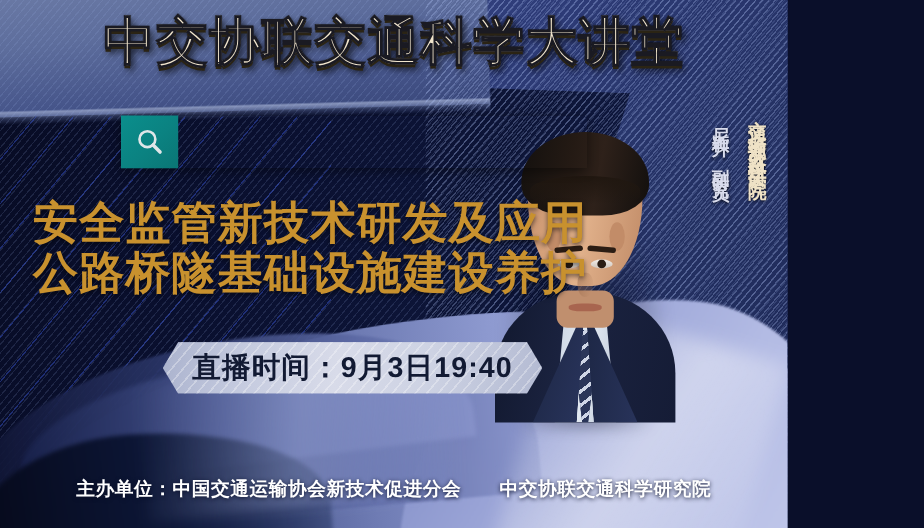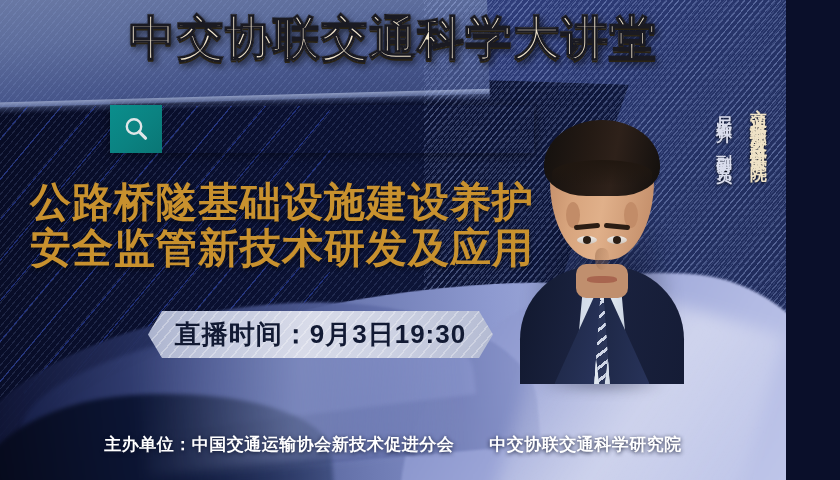--- a/index.html
+++ b/index.html
@@ -1,19 +1,19 @@
 <!DOCTYPE html>
 <html><head>
 <meta charset="utf-8">
 <style>
   html,body{margin:0;padding:0;background:#0a0f2a;}
   body{font-family:"Liberation Sans","DejaVu Sans",sans-serif;}
 
   .poster{
-    position:relative;width:786px;height:480px;overflow:hidden;
+    position:relative;width:716px;height:480px;overflow:hidden;
     background:#0a1028;
   }
 
   
   .bg-base{
     position:absolute;inset:0;
     background:
       radial-gradient(120% 85% at 88% 18%, #33417e 0%, #253264 34%, #141c46 60%, #0b1030 82%),
       linear-gradient(100deg,#080c24 0%,#0a1030 38%,#16205080 62%,#0d1436 100%);
   }
@@ -315,26 +315,26 @@
   <div class="subtitle-bar">
     <div class="sb-icon">
       <svg width="30" height="30" viewBox="0 0 30 30" aria-hidden="true">
         <circle cx="13" cy="12.5" r="7.2" fill="none" stroke="#dfe6e8" stroke-width="2.4"></circle>
         <line x1="18.2" y1="17.8" x2="24.5" y2="24.2" stroke="#dfe6e8" stroke-width="3.2" stroke-linecap="round"></line>
       </svg>
     </div>
   </div>
 
   <div class="headline">
+    <div>安全监管新技术研发及应用</div>
     <div>公路桥隧基础设施建设养护</div>
-    <div>安全监管新技术研发及应用</div>
   </div>
 
   <div class="time-bar">
-    <span>直播时间：9月3日19:30</span>
+    <span>直播时间：9月3日19:40</span>
   </div>
 
   <div class="portrait">
     <div class="p-shadow"></div>
     <div class="p-body"></div>
     <div class="p-shirt"></div>
     <div class="p-tie"></div>
     <div class="p-lapel-l"></div>
     <div class="p-lapel-r"></div>
     <div class="p-neck"></div>

